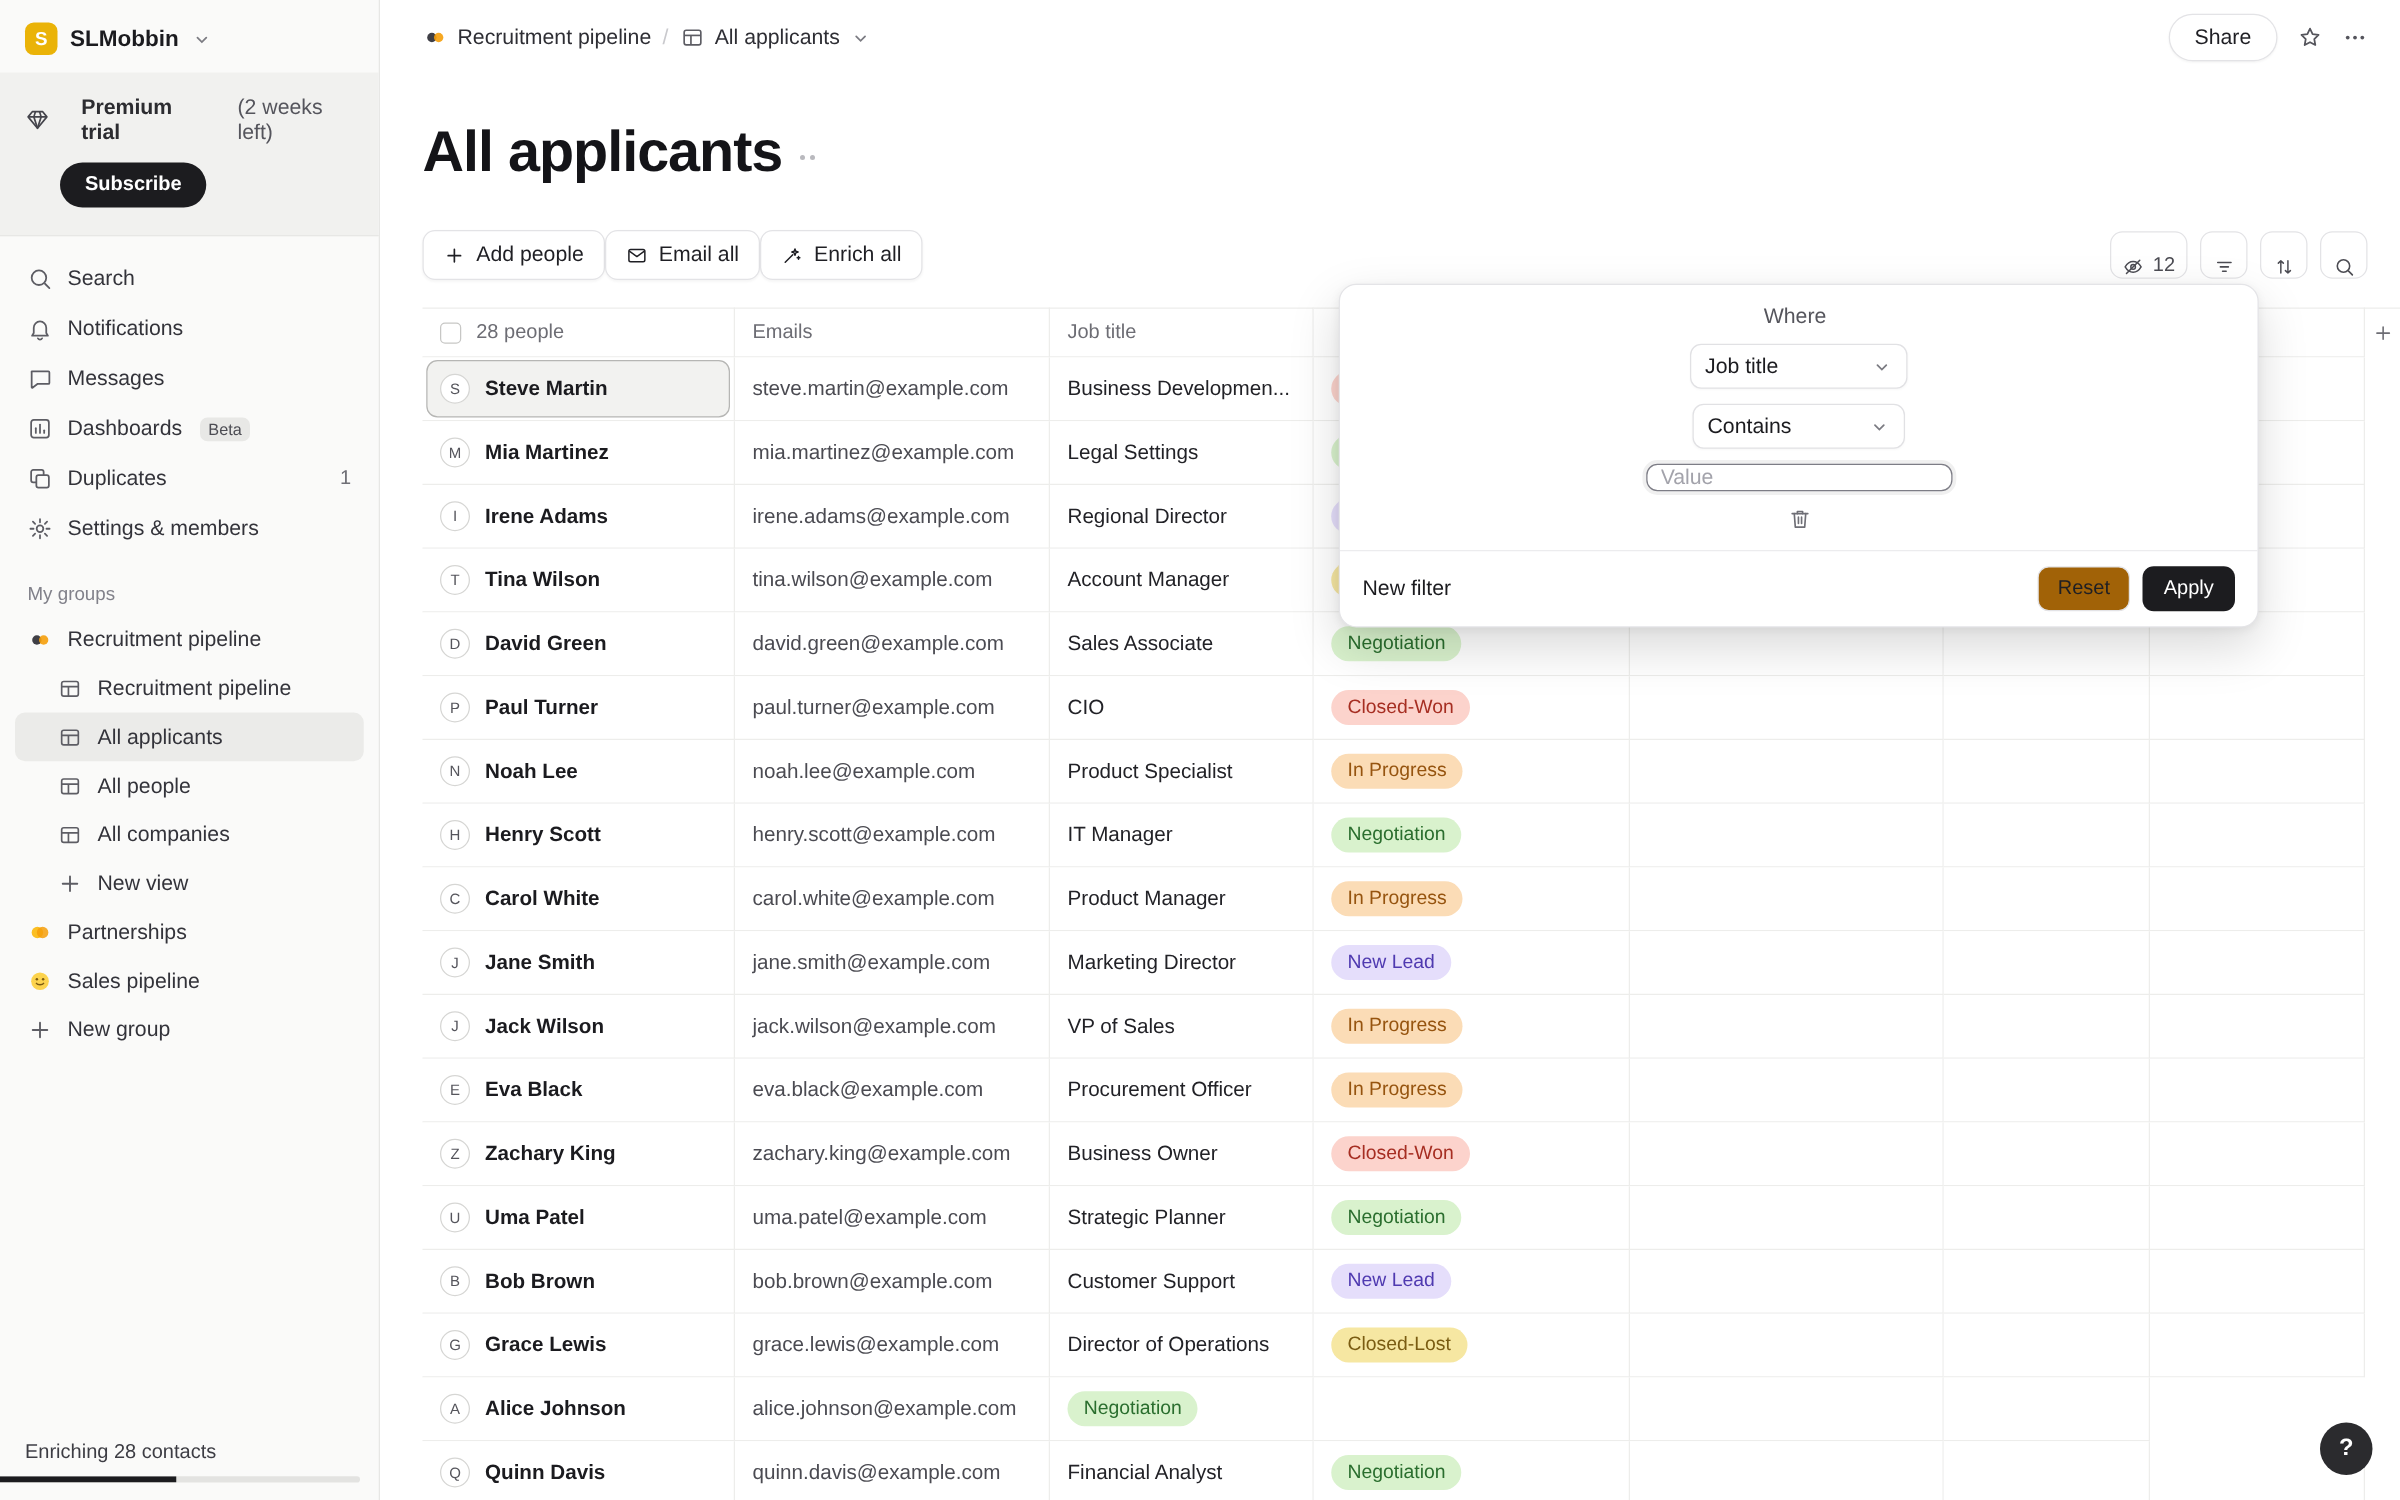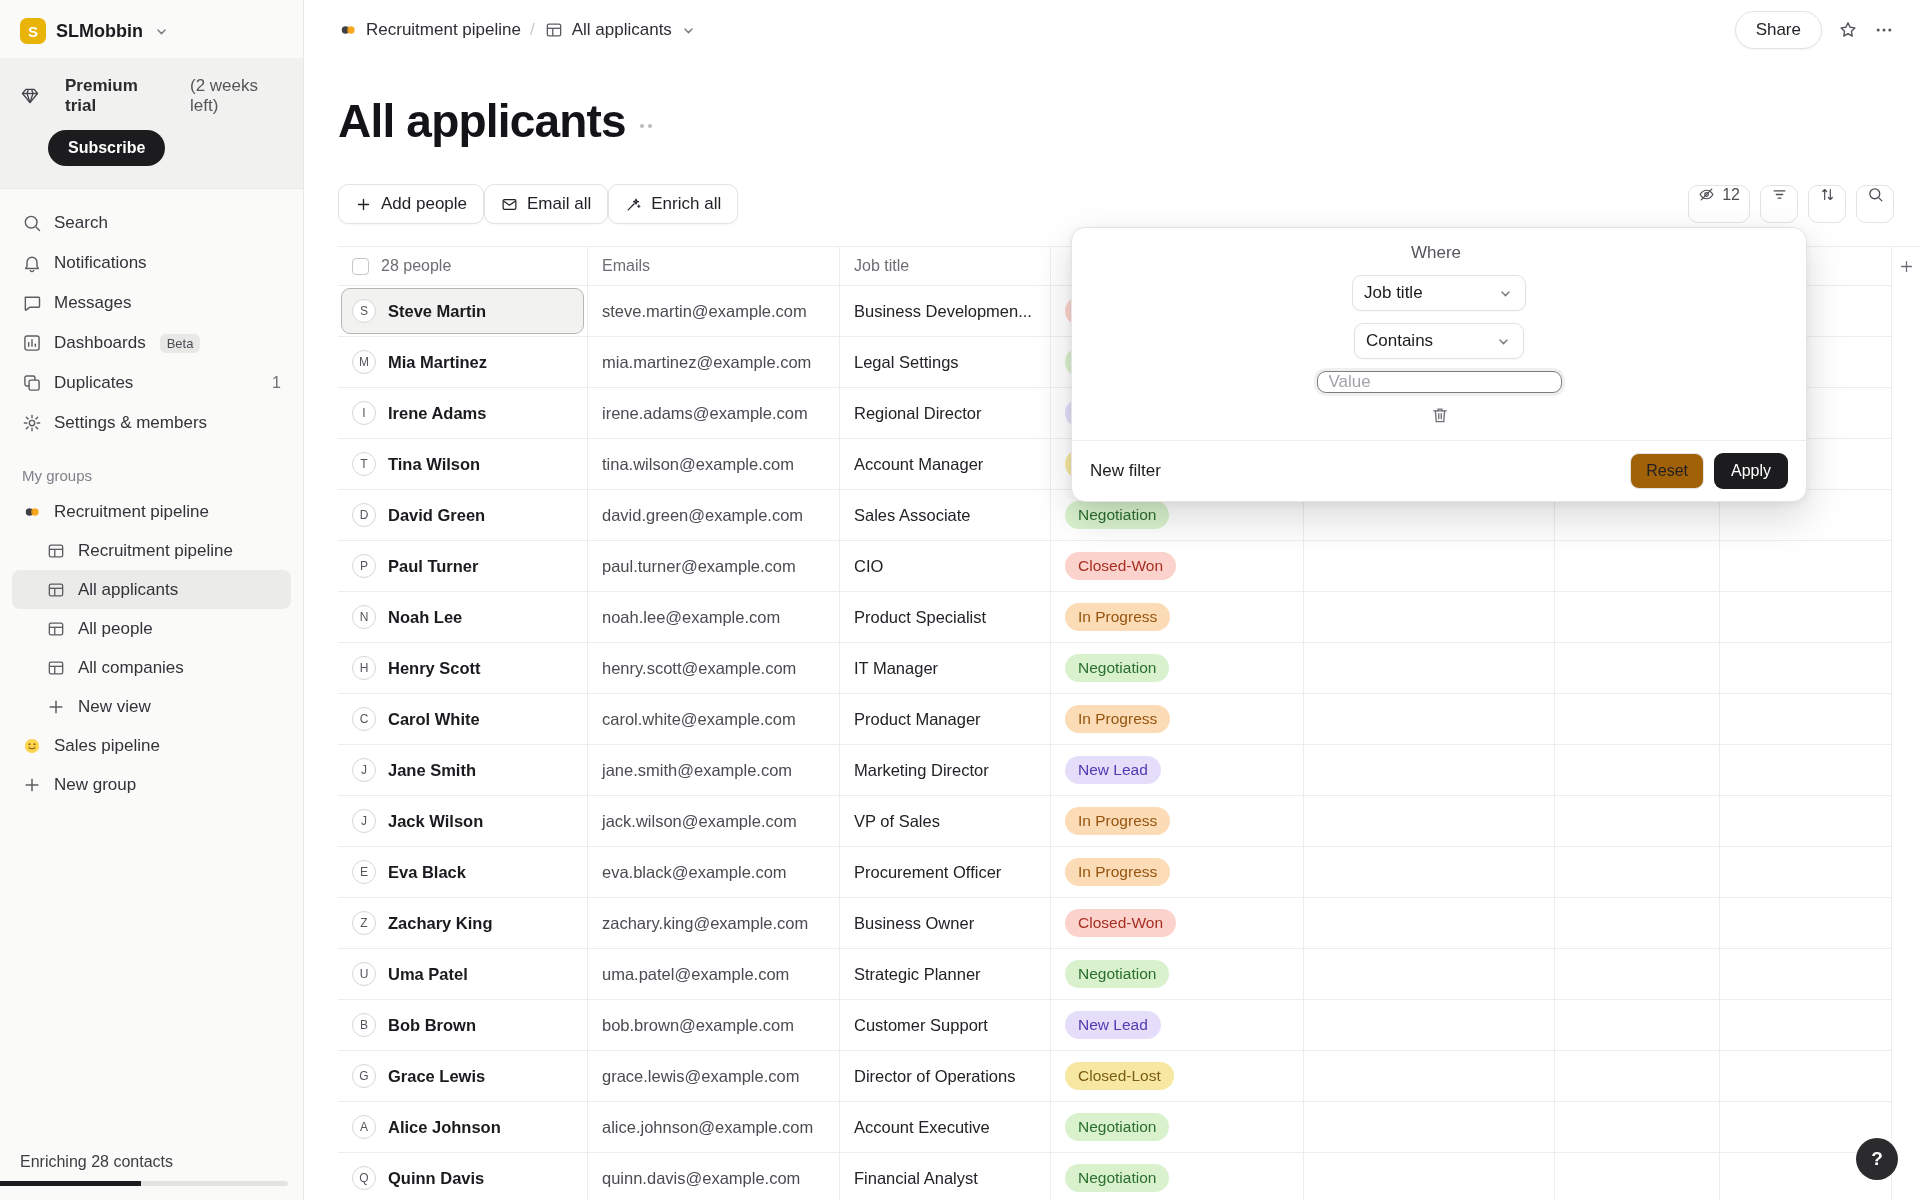--- a/index.html
+++ b/index.html
@@ -47,21 +47,21 @@
   .iconbtn { background:none; border:none; color:#55555c; cursor:pointer; display:flex; align-items:center; }
 
   .page-title-row { display:flex; align-items:center; gap:14px; margin:34px 0 0 34px; }
   .page-title { font-size:46px; font-weight:700; letter-spacing:-0.8px; color:#141418; }
   .title-dots { display:flex; gap:4px; margin-top:10px; }
   .title-dots i { width:4px; height:4px; border-radius:50%; background:#b9b9be; }
 
   .toolbar { display:flex; align-items:center; margin:36px 26px 0 34px; gap:0; }
   .tbtn { display:flex; align-items:center; gap:9px; border:1px solid #e3e3e6; background:#fff; border-radius:10px; padding:0 16px; height:40px; font-size:17px; font-weight:500; font-family:inherit; color:#1f1f24; cursor:pointer; box-shadow:0 1px 2px rgba(0,0,0,.04); }
   .toolbar-right { margin-left:auto; display:flex; align-items:center; gap:10px; }
-  .sqbtn { display:flex; align-items:flex-start; justify-content:center; gap:7px; border:1px solid #e3e3e6; background:#fff; border-radius:10px; height:38px; min-width:38px; padding:0 9px; color:#4c4c53; cursor:pointer; font-size:16px; font-weight:500; font-family:inherit; }
+  .sqbtn { display:flex; align-items:flex-end; justify-content:center; gap:7px; border:1px solid #e3e3e6; background:#fff; border-radius:10px; height:38px; min-width:38px; padding:0 9px; color:#4c4c53; cursor:pointer; font-size:16px; font-weight:500; font-family:inherit; }
 
   
   .table { margin:22px 0 0 34px; width:1582px; }
   .trow, .thead { display:grid; grid-template-columns:250px 252px 211px 253px 251px 165px 172px 28px; }
   .thead .cell { height:40px; border-top:1px solid #ededeb; color:#6d6d74; font-size:16px; font-weight:400; }
   .cell { display:flex; align-items:center; padding:0 14px; border-right:1px solid #ededeb; border-bottom:1px solid #ededeb; background:#fff; overflow:hidden; white-space:nowrap; }
   .cell-plus { border-right:none; border-bottom:none; padding:0; align-items:center; justify-content:center; color:#6d6d74; }
   .trow .cell { height:51px; }
   .chkbox { width:17px; height:17px; border:1.5px solid #c7c7c5; border-radius:4px; margin-right:12px; background:#fff; flex:none; }
   .avatar { width:24px; height:24px; border-radius:50%; border:1px solid #d6d6d4; color:#55555c; font-size:12px; display:flex; align-items:center; justify-content:center; margin-right:12px; flex:none; background:#fff; }
@@ -213,20 +213,27 @@
         <span>All companies</span>
       </div>
       <div class="grp-item sub">
         <svg class="ic" viewBox="0 0 24 24" fill="none" stroke="currentColor" stroke-width="1.8" stroke-linecap="round">
             <path d="M12 5v14M5 12h14"></path>
           </svg>
         <span>New view</span>
       </div>
       <div class="grp-item">
         <svg class="ic" viewBox="0 0 24 24">
+            <circle cx="9.5" cy="12" r="5.5" fill="#fbbf24"></circle>
+            <circle cx="14.5" cy="12" r="5.5" fill="#f59e0b" fill-opacity="0.85"></circle>
+          </svg>
+        <span>Partnerships</span>
+      </div>
+      <div class="grp-item">
+        <svg class="ic" viewBox="0 0 24 24">
             <circle cx="12" cy="12" r="8.5" fill="#fcd34d"></circle>
             <circle cx="9" cy="10" r="1.2" fill="#7c5b10"></circle>
             <circle cx="15" cy="10" r="1.2" fill="#7c5b10"></circle>
             <path d="M8.5 14c1.2 1.8 5.8 1.8 7 0" stroke="#7c5b10" stroke-width="1.3" fill="none" stroke-linecap="round"></path>
           </svg>
         <span>Sales pipeline</span>
       </div>
       <div class="grp-item">
         <svg class="ic" viewBox="0 0 24 24" fill="none" stroke="currentColor" stroke-width="1.8" stroke-linecap="round">
             <path d="M12 5v14M5 12h14"></path>
@@ -667,23 +674,20 @@
     <div class="cell cell-plus"></div>
   </div>
           <div class="trow">
     <div class="cell cell-name">
       <span class="avatar">A</span>
       <span class="name">Alice Johnson</span>
     </div>
     <div class="cell cell-email">
               <span>alice.johnson@example.com</span>
             </div>
-    <div class="cell cell-job">
-              <span>Account Executive</span>
-            </div>
     <div class="cell cell-stage">
               <span class="badge" style="background: rgb(217, 242, 205); color: rgb(42, 110, 46);">Negotiation</span>
             </div>
     <div class="cell"></div>
     <div class="cell"></div>
     <div class="cell"></div>
     <div class="cell cell-plus"></div>
   </div>
           <div class="trow">
     <div class="cell cell-name">

